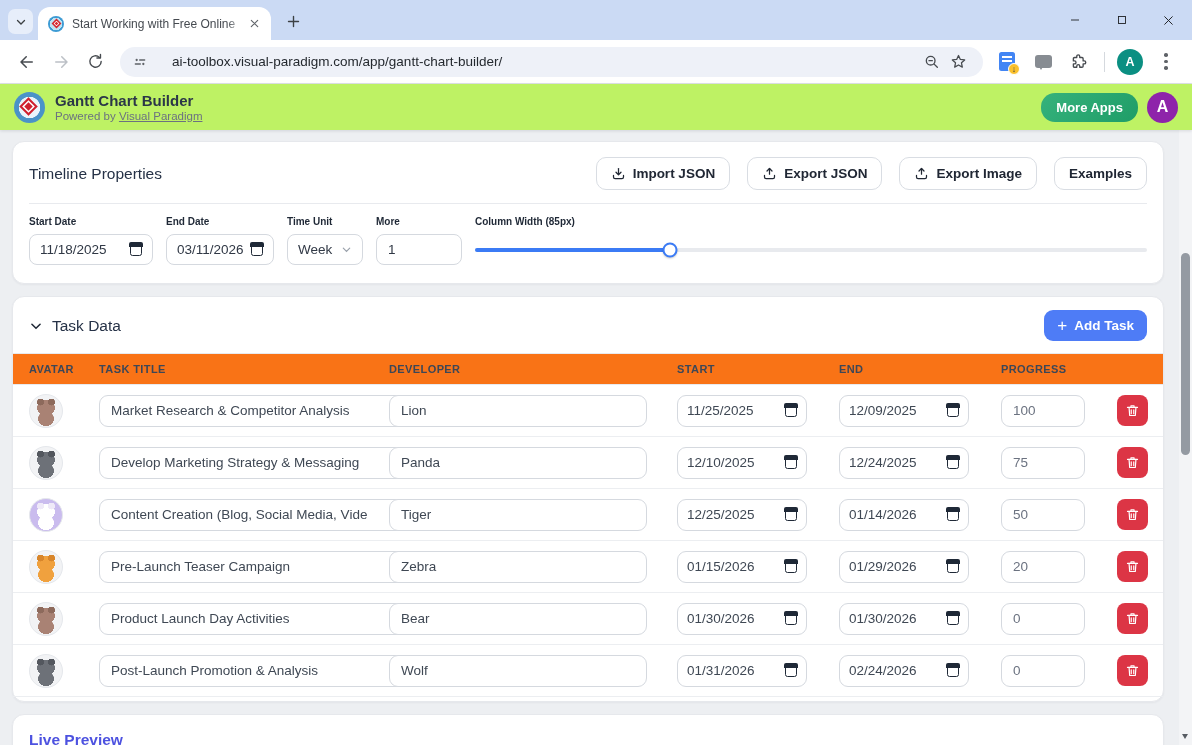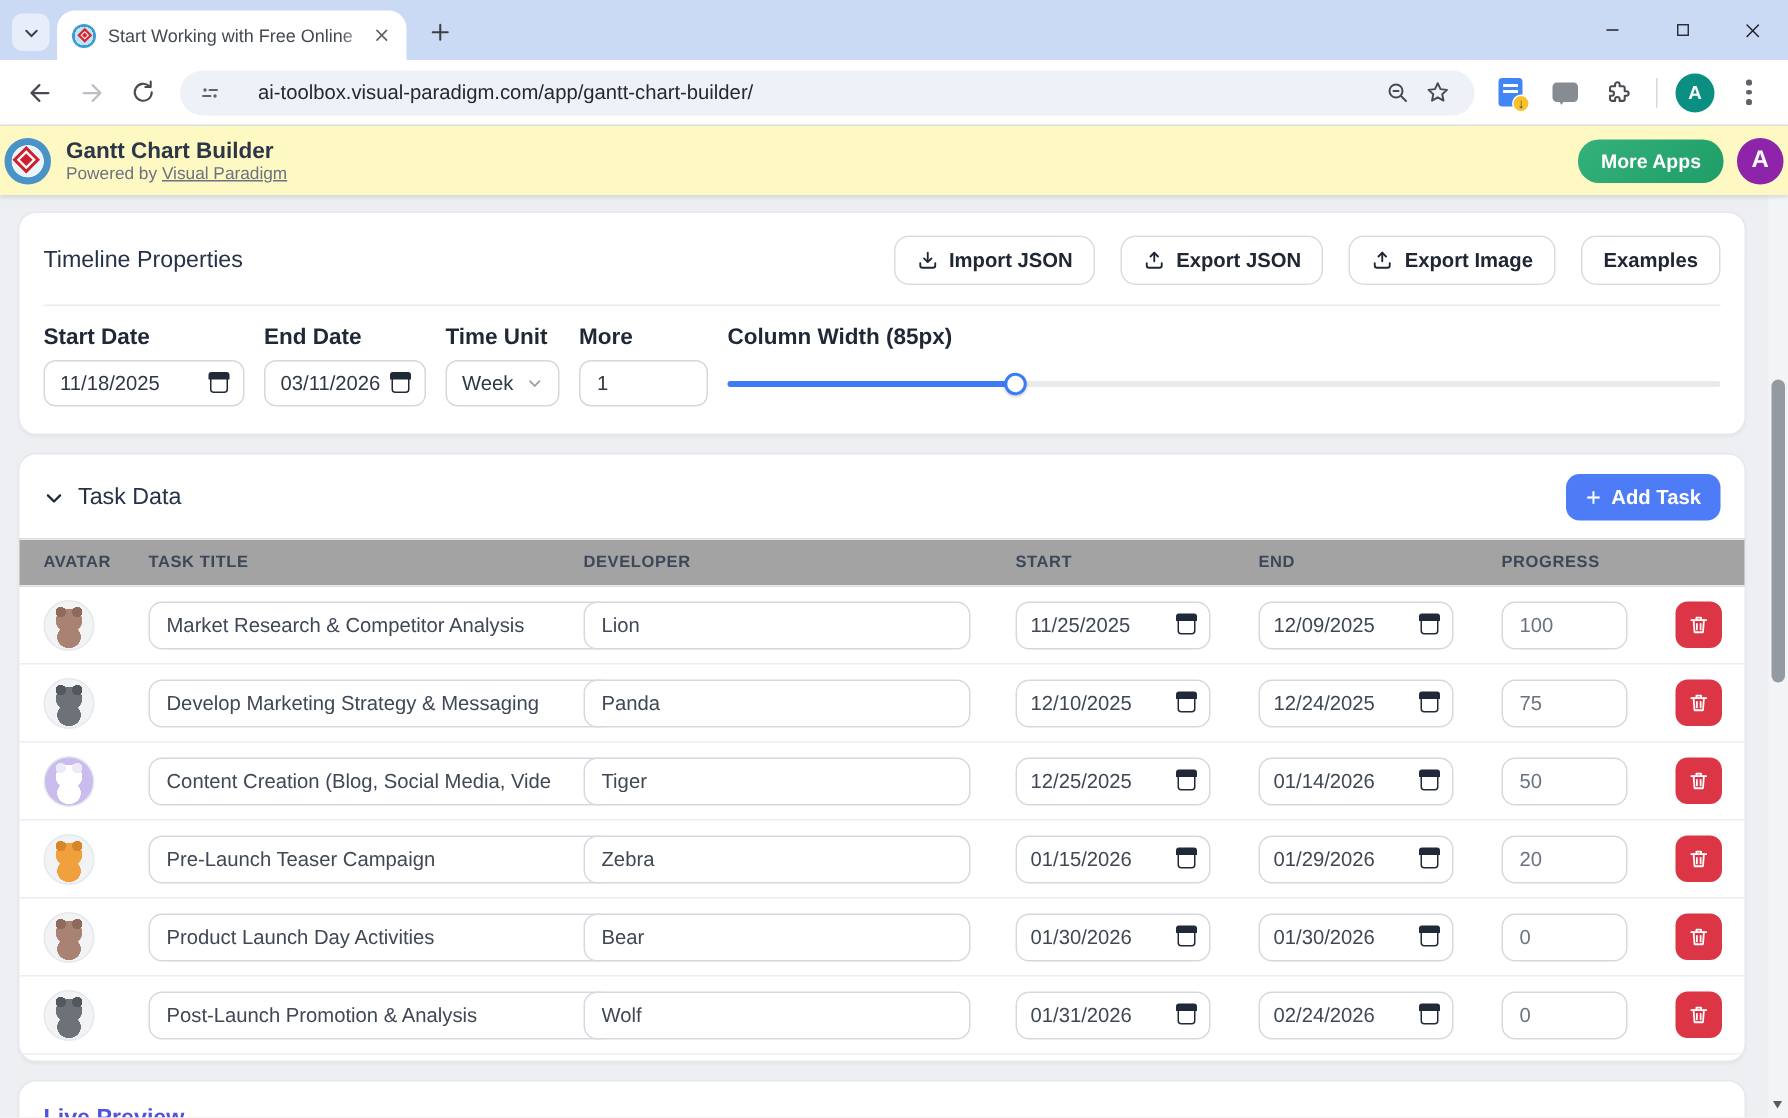--- a/index.html
+++ b/index.html
@@ -30,21 +30,21 @@
   .browser-avatar { width:26px; height:26px; border-radius:50%; background:#0b8f82; color:#fff; font-size:12.5px; font-weight:bold; display:flex; align-items:center; justify-content:center; }
   .doc-ic { position:relative; width:16px; height:19px; background:#4285f4; border-radius:2.5px; }
   .doc-ic::before { content:""; position:absolute; left:3px; top:4px; width:10px; height:2px; background:#fff; box-shadow:0 4px 0 #fff; }
   .doc-badge { position:absolute; right:-5px; bottom:-4px; width:12px; height:12px; border-radius:50%; background:#fbc12d; border:1.5px solid #fff; display:flex; align-items:center; justify-content:center; font-size:9px; color:#353a40; font-weight:bold; }
   .bubble-ic { position:relative; width:17px; height:13px; background:#878c92; border-radius:3px; }
   .bubble-ic::after { content:""; position:absolute; left:3px; bottom:-5px; border:3px solid transparent; border-top:5px solid #878c92; }
   .kebab { display:flex; flex-direction:column; gap:3px; }
   .kebab i { width:3.5px; height:3.5px; border-radius:50%; background:#5f6368; }
 
   
-  .appbar { height:46px; background:#fef9c3; display:flex; align-items:center; padding:0 3px; box-shadow:0 1px 3px rgba(40,50,70,.14); position:relative; z-index:2; }
+  .appbar { height:46px; background:#bef264; display:flex; align-items:center; padding:0 14px; box-shadow:0 1px 3px rgba(40,50,70,.14); position:relative; z-index:2; }
   .logo { width:31px; height:31px; border-radius:50%; position:relative; background:radial-gradient(circle, #eaf4fb 0 48%, #4a93c8 50% 100%); flex:none; }
   .logo::before { content:""; position:absolute; left:8px; top:8px; width:13px; height:13px; background:#cf1f2f; transform:rotate(45deg); box-shadow:inset 0 0 0 2px #cf1f2f, inset 0 0 0 3.5px #fff; }
   .app-titles { margin-left:10px; }
   .app-title { font-size:15px; font-weight:bold; color:#2b3648; }
   .app-sub { font-size:11.5px; color:#6b7280; margin-top:1px; }
   .app-sub a { color:#6b7280; text-decoration:underline; }
   .appbar-right { margin-left:auto; display:flex; align-items:center; gap:9px; }
   .more-apps { height:29px; padding:0 15px; border:none; border-radius:14px; background:linear-gradient(135deg,#35b27c,#1f9d67); color:#fff; font-size:13px; font-weight:bold; font-family:inherit; }
   .user-avatar { width:31px; height:31px; border-radius:50%; background:#8e24aa; color:#fff; font-weight:bold; font-size:16px; display:flex; align-items:center; justify-content:center; }
 
@@ -53,38 +53,38 @@
   .card { background:#fff; border:1px solid #e6e8ec; border-radius:12px; box-shadow:0 1px 2px rgba(30,40,60,.05); }
 
   
   .tl-card { padding:15px 16px 18px; margin-bottom:12px; }
   .tl-head { display:flex; align-items:center; justify-content:space-between; }
   .card-title { font-size:15.5px; font-weight:normal; color:#263247; }
   .tl-btns { display:flex; gap:17px;border-radius:16px; }
   .ghost-btn { height:33px; padding:0 14px; display:flex; align-items:center; gap:7px; background:#fff; border:1px solid #d9dde3; border-radius:10px; font-size:13.5px; font-weight:600; color:#202734; font-family:inherit; }
   .tl-divider { height:1px; background:#e8eaee; margin:13px 0 12px; }
   .fields { display:flex; gap:13px; }
-  .field label { display:block; font-size:15px; font-weight:bold; color:#1f2836; margin-bottom:7px; }
+  .field label { display:block; font-size:10px; font-weight:bold; color:#1f2836; margin-bottom:7px; }
   .control { height:31px; border:1px solid #d5d9df; border-radius:8px; display:flex; align-items:center; justify-content:space-between; padding:0 10px; font-size:13.5px; color:#303845; background:#fff; }
-  .w-start{width:134px}.w-end{width:108px}.w-unit{width:76px}
+  .w-start{width:124px}.w-end{width:108px}.w-unit{width:76px}
   .step-input { border:1px solid #d5d9df; border-radius:8px; height:31px; width:86px; padding:0 11px; font-size:13.5px; color:#303845; font-family:inherit; }
   .slider-field { flex:1; }
   .slider-wrap { height:31px; display:flex; align-items:center; }
   .slider-track { position:relative; width:100%; height:4px; border-radius:2px; background:#e8eaee; }
   .slider-fill { position:absolute; left:0; top:0; height:4px; width:29%; border-radius:2px; background:#3b7bf5; }
   .slider-thumb { position:absolute; left:29%; top:50%; transform:translate(-50%,-50%); width:15px; height:15px; border-radius:50%; background:#fff; border:2px solid #3b7bf5; box-shadow:0 1px 2px rgba(0,0,0,.2); }
 
   
   .task-card { padding:0 0 4px; margin-bottom:12px; }
   .task-head { display:flex; align-items:center; justify-content:space-between; padding:13px 16px 12px; }
   .task-title-wrap { display:flex; align-items:center; gap:9px; }
   .add-btn { height:31px; padding:0 13px; display:flex; align-items:center; gap:7px; background:#4e7cf6; border:none; border-radius:9px; color:#fff; font-size:13.5px; font-weight:600; font-family:inherit; }
   .add-plus { font-size:17px; font-weight:400; line-height:1; }
   .tgrid { display:grid; grid-template-columns:70px 290px 288px 162px 162px 116px 32px; align-items:center; padding:0 16px; }
-  .thead { height:32px; background:#a3a3a3; border-top:1px solid #e8eaee; border-bottom:1px solid #e8eaee; }
+  .thead { height:32px; background:#f97316; border-top:1px solid #e8eaee; border-bottom:1px solid #e8eaee; }
   .th { font-size:11px; font-weight:bold; color:#3d4757; letter-spacing:.4px; }
   .trow { height:52px; border-bottom:1px solid #eceef1; }
   .trow:last-child { border-bottom:1px solid #eceef1; }
   .inp { height:32px; border:1px solid #d5d9df; border-radius:9px; padding:0 11px; font-size:13.5px; color:#3f4854; font-family:inherit; background:#fff; }
   .title-inp{width:310px}.dev-inp{width:258px}.prog-inp{width:84px;color:#6b7280}
   .date-ctrl { width:130px; height:32px; border:1px solid #d5d9df; border-radius:9px; display:flex; align-items:center; justify-content:space-between; padding:0 9px; font-size:13.5px; color:#3f4854; background:#fff; }
   .cal { width:12px; height:13px; border:1.6px solid #1f2937; border-radius:2.5px; position:relative; display:inline-block; flex:none; }
   .cal::before { content:""; position:absolute; left:-1.6px; right:-1.6px; top:-1.6px; height:4.5px; background:#1f2937; border-radius:2px 2px 0 0; }
   .del-btn { width:31px; height:31px; border:none; border-radius:8px; background:#dc3545; display:flex; align-items:center; justify-content:center; }
 

